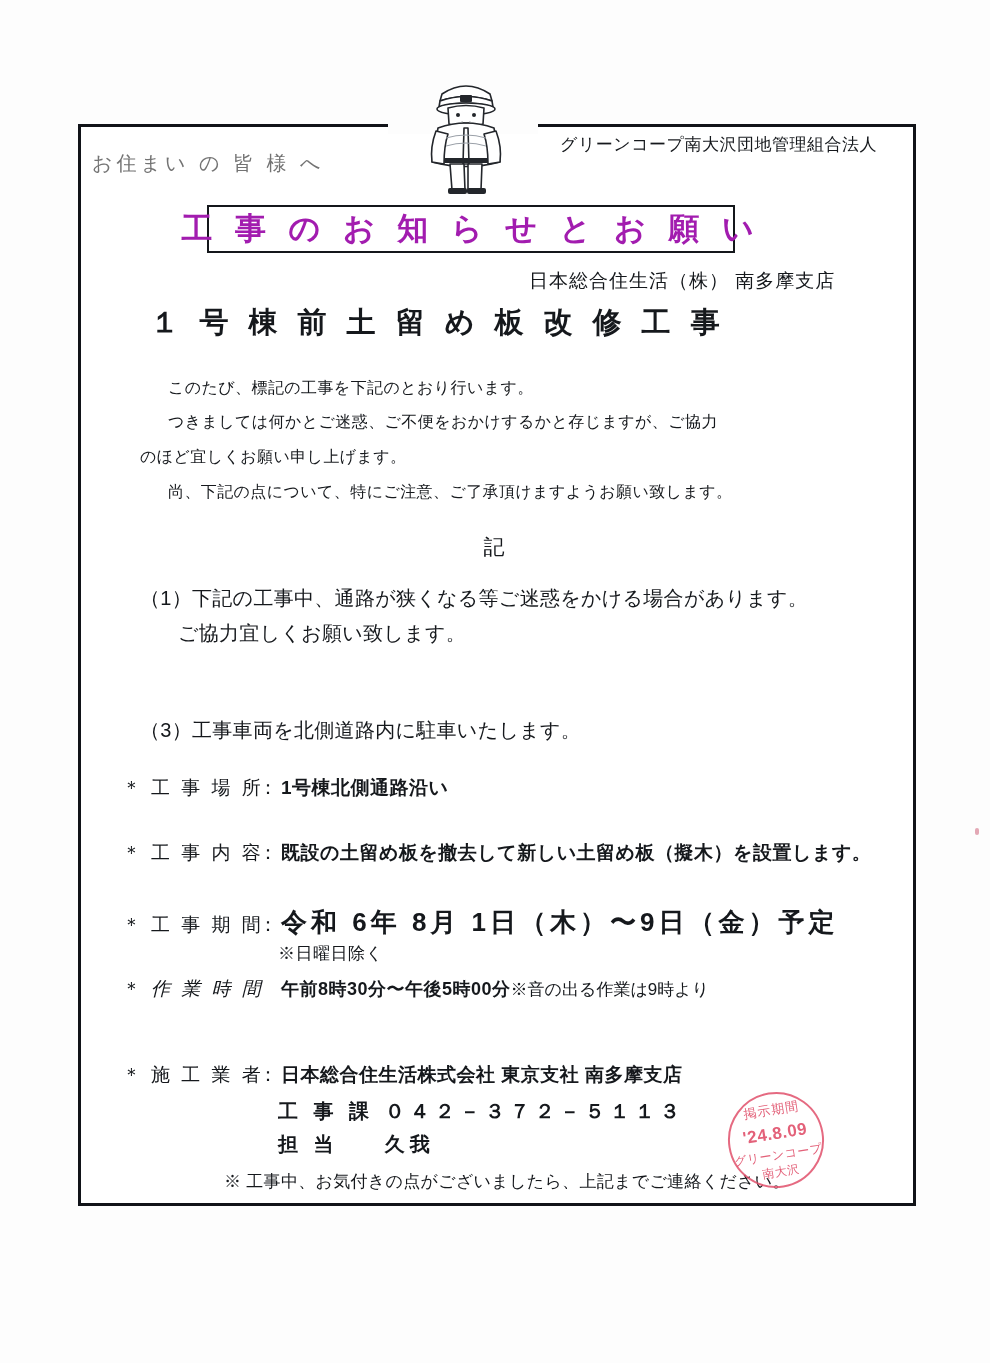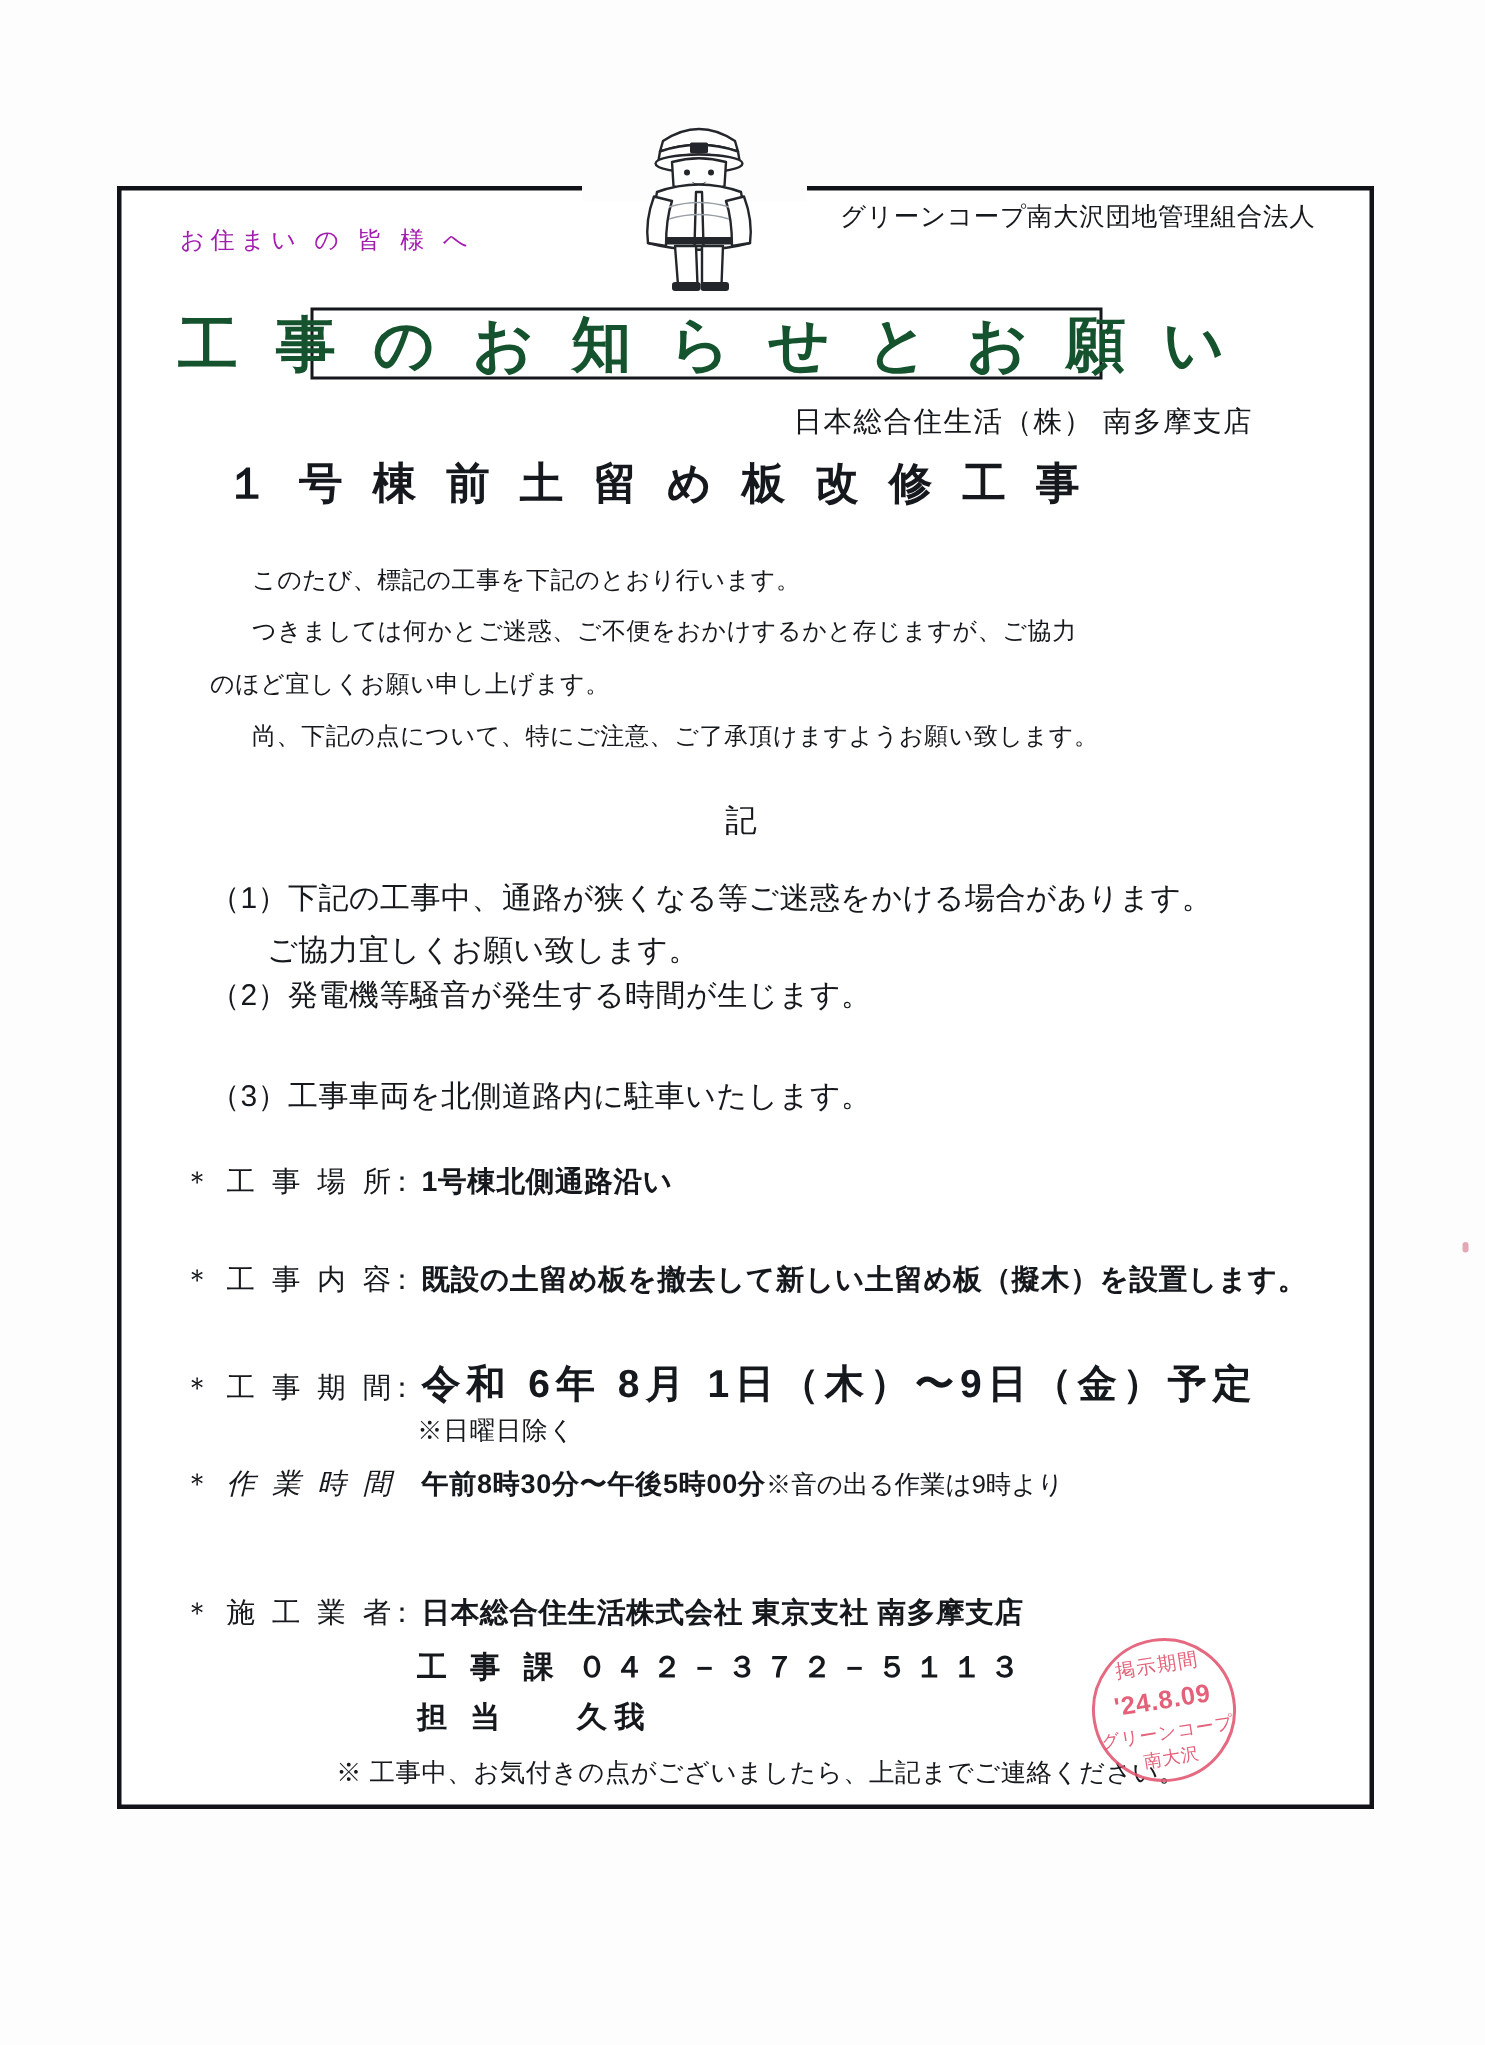--- a/index.html
+++ b/index.html
@@ -31,25 +31,25 @@
     width: 838px;
     height: 1082px;
     border: 3px solid #111318;
     box-sizing: border-box;
     background: #ffffff;
   }
 
   
   #addressee {
     position: absolute;
-    left: 120px;
+    left: 92px;
     top: 150px;
-    font-size: 16px;
+    font-size: 20px;
     letter-spacing: 4px;
-    color: #a21caf;
+    color: #737373;
     white-space: nowrap;
   }
 
   #assoc-name {
     position: absolute;
     left: 560px;
     top: 133px;
     font-size: 17px;
     letter-spacing: 0.5px;
     color: #15181c;
@@ -82,25 +82,25 @@
     top: 205px;
     width: 528px;
     height: 48px;
     border: 2px solid #14171b;
     box-sizing: border-box;
     display: flex;
     align-items: center;
     justify-content: center;
   }
   #title-box .title-text {
-    font-size: 40px;
+    font-size: 31px;
     font-weight: bold;
     letter-spacing: 7px;
     white-space: nowrap;
-    color: #14532d;
+    color: #a21caf;
   }
 
   #company-line {
     position: absolute;
     left: 529px;
     top: 268px;
     font-size: 19px;
     letter-spacing: 1px;
     white-space: nowrap;
   }
@@ -343,21 +343,20 @@
 
   <div class="body-para" id="para-1">このたび、標記の工事を下記のとおり行います。</div>
   <div class="body-para" id="para-2">つきましては何かとご迷惑、ご不便をおかけするかと存じますが、ご協力</div>
   <div class="body-para" id="para-2b">のほど宜しくお願い申し上げます。</div>
   <div class="body-para" id="para-3">尚、下記の点について、特にご注意、ご了承頂けますようお願い致します。</div>
 
   <div id="ki-mark">記</div>
 
   <div class="list-item" id="item-1">（1）下記の工事中、通路が狭くなる等ご迷惑をかける場合があります。</div>
   <div class="list-item" id="item-1b">ご協力宜しくお願い致します。</div>
-  <div class="list-item" id="item-2">（2）発電機等騒音が発生する時間が生じます。</div>
   <div class="list-item" id="item-3">（3）工事車両を北側道路内に駐車いたします。</div>
 
   <div class="detail-row" id="row-place">
     <span class="star">＊</span>
     <span class="label">工 事 場 所</span>
     <span class="colon">：</span>
     <span class="value">1号棟北側通路沿い</span>
   </div>
 
   <div class="detail-row" id="row-content">

